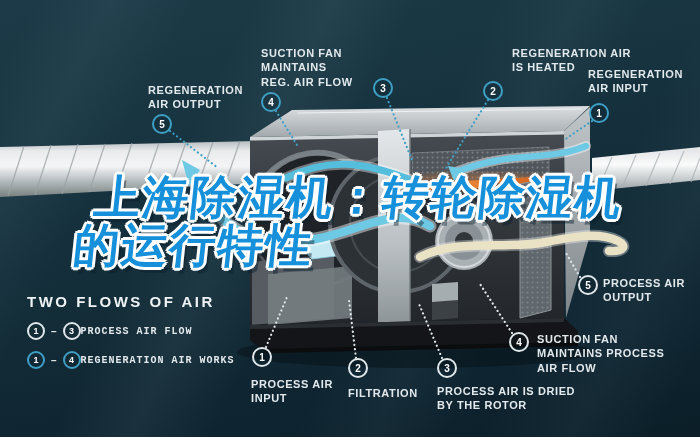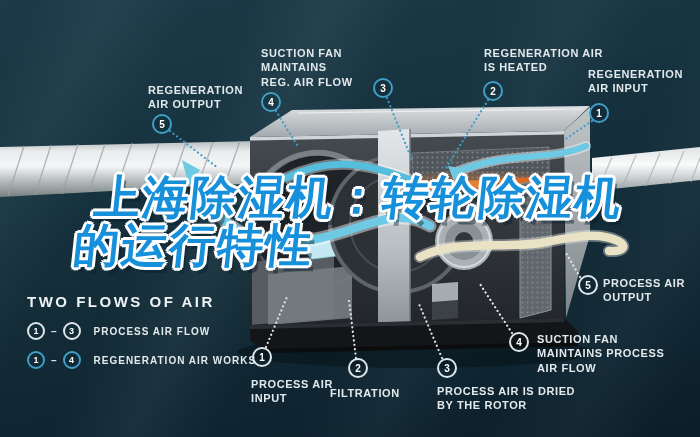--- a/index.html
+++ b/index.html
@@ -31,21 +31,21 @@
 
   .legend{position:absolute;left:27px;top:293px;z-index:2;}
   .legend-title{color:#eef3f5;font-size:15px;font-weight:700;letter-spacing:2.5px;margin-bottom:12px;white-space:nowrap;}
   .legend-row{display:flex;align-items:center;margin-bottom:11px;}
   .lg-circle{
     width:14px;height:14px;border-radius:50%;border:2px solid var(--process-accent);
     display:flex;align-items:center;justify-content:center;color:#fff;font-size:9px;font-weight:700;flex:0 0 auto;
   }
   .legend-row.reg .lg-circle{border-color:var(--regeneration-accent);}
   .lg-dash{color:#e2e9ec;font-weight:700;margin:0 6px;font-size:10px;}
-  .lg-label{color:#e2e9ec;font-size:10px;font-weight:700;letter-spacing:1px;margin-left:13px;white-space:nowrap;}
+  .lg-label{color:#e2e9ec;font-size:10px;font-weight:700;letter-spacing:1px;white-space:nowrap;font-family:Liberation Mono, monospace;}
 
   .cn-wrap{
     position:absolute;left:76px;top:174px;z-index:3;
     transform:skewX(-6deg);
     font-weight:900;font-size:46px;line-height:1.04;letter-spacing:2px;
     color:var(--overlay-blue);white-space:nowrap;
     text-shadow:
       -2px -2px 0 #fff, 2px -2px 0 #fff, -2px 2px 0 #fff, 2px 2px 0 #fff,
       -3px 0 0 #fff, 3px 0 0 #fff, 0 -3px 0 #fff, 0 3px 0 #fff,
       5px 6px 0 rgba(10,32,44,.45);
@@ -218,21 +218,21 @@
 MAINTAINS
 REG. AIR FLOW</div>
   <div class="co-circle reg" style="left:261px;top:92px">
       <span>4</span>
     </div>
 
   <div class="co-circle reg" style="left:373px;top:78px">
       <span>3</span>
     </div>
 
-  <div class="co-label" style="left:484px;top:46px">REGENERATION AIR
+  <div class="co-label" style="left:512px;top:46px">REGENERATION AIR
 IS HEATED</div>
   <div class="co-circle reg" style="left:483px;top:81px">
       <span>2</span>
     </div>
 
   <div class="co-label" style="left:588px;top:67px">REGENERATION
 AIR INPUT</div>
   <div class="co-circle reg" style="left:589px;top:103px">
       <span>1</span>
     </div>
@@ -252,21 +252,21 @@
 
   <div class="co-circle" style="left:437px;top:358px">
       <span>3</span>
     </div>
   <div class="co-label" style="left:437px;top:384px">PROCESS AIR IS DRIED
 BY THE ROTOR</div>
 
   <div class="co-circle" style="left:348px;top:358px">
       <span>2</span>
     </div>
-  <div class="co-label" style="left:330px;top:386px">FILTRATION</div>
+  <div class="co-label" style="left:348px;top:386px">FILTRATION</div>
 
   <div class="co-circle" style="left:252px;top:347px">
       <span>1</span>
     </div>
   <div class="co-label" style="left:251px;top:377px">PROCESS AIR
 INPUT</div>
 
   <div class="legend">
     <div class="legend-title">TWO FLOWS OF AIR</div>
     <div class="legend-row proc">

